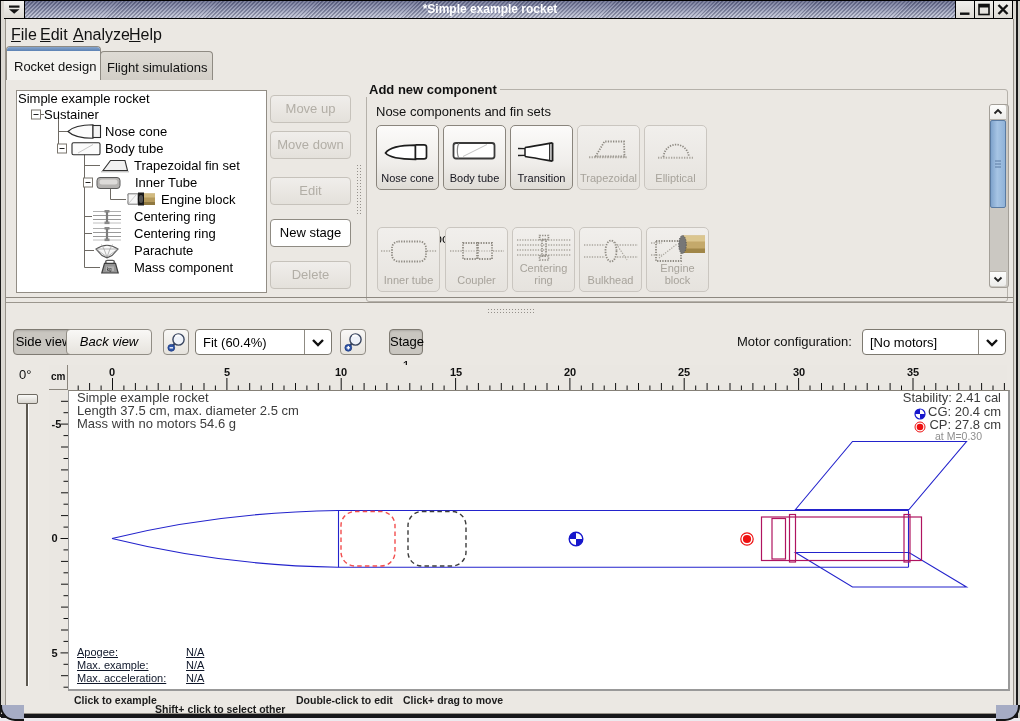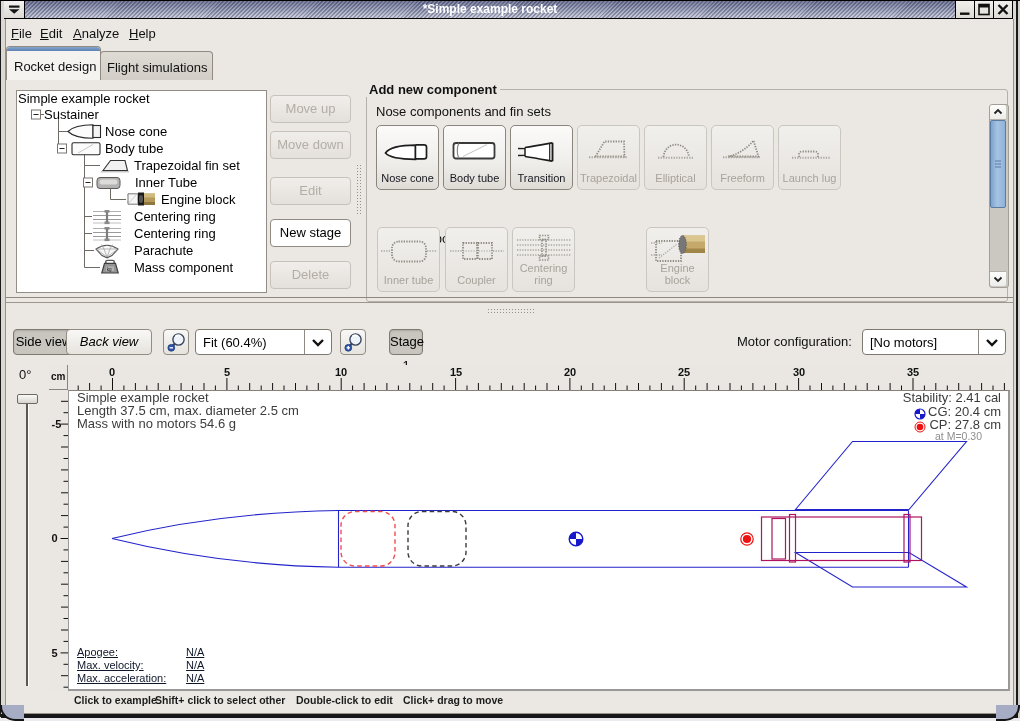--- a/index.html
+++ b/index.html
@@ -11,21 +11,21 @@
   #tstripes{left:25px;top:1px;width:930px;height:17px;
     background:linear-gradient(#696e8e,#7f84a4 25%,#9ba0ba 55%,#bbbfd2 85%,#c3c6d7);}
   #tstripes:before{content:"";position:absolute;inset:0;
     background:repeating-linear-gradient(135deg,rgba(42,47,77,0.34) 0px,rgba(42,47,77,0.34) 0.9px,rgba(255,255,255,0.16) 1.7px,rgba(255,255,255,0.16) 2.1px,rgba(255,255,255,0.02) 2.8px);}
   #ticon{left:4px;top:1px;width:20px;height:17px;background:linear-gradient(#f4f3f1,#dcd9d3);}
   #title{left:25px;top:2px;width:930px;height:15px;text-align:center;color:#fff;font-size:12px;font-weight:bold;line-height:15px;}
   .wbtn{top:1px;width:18px;height:17px;background:linear-gradient(#f0efec,#dedbd5);}
   #tright{left:1013px;top:1px;width:7px;height:18px;background:#dcd9d3;}
   #tleft{left:1px;top:1px;width:3px;height:18px;background:#dcd9d3;}
   
-  #menubar{left:6px;top:19px;width:1007px;height:27px;background:#ebe8e3;font-size:13px;color:#111;}
+  #menubar{left:6px;top:19px;width:1007px;height:27px;background:#ebe8e3;font-size:16px;color:#111;}
   #menubar span{position:absolute;top:7px;}
   #menubar u{text-decoration:underline;}
   
   .tab{font-size:13px;color:#111;white-space:nowrap;}
   #tab1{left:6px;top:46px;width:93px;height:33px;background:#f4f3f0;border:1px solid #8f8b83;border-bottom:none;border-radius:4px 4px 0 0;}
   #tab1 .blue{position:absolute;left:0px;top:0px;right:0px;height:4px;border-radius:3px 3px 0 0;background:linear-gradient(#87a5cc,#5c82b4);}
   #tab1 .lbl{position:absolute;left:7px;top:12px;}
   #tab2{left:100px;top:51px;width:111px;height:28px;background:linear-gradient(#dedbd5,#d2cec7);border:1px solid #8f8b83;border-bottom:none;border-radius:4px 4px 0 0;}
   #tab2 .lbl{position:absolute;left:6px;top:8px;}
   
@@ -262,34 +262,20 @@
       </svg>
       <div class="lbl">Trapezoidal</div>
     </div>
   <div class="cbtn dis" style="left:644px;top:125px;">
       <svg width="48" height="32" viewBox="0 0 48 32">
         <path d="M11.5,23 C13,6.5 35,6.5 37,23" fill="none" stroke="#8e8a82" stroke-width="1.8" stroke-dasharray="1.3,1.3"></path>
         <line x1="6" y1="23.8" x2="41" y2="23.8" stroke="#aba79f" stroke-width="2" stroke-dasharray="1.3,1.3"></line>
       </svg>
       <div class="lbl">Elliptical</div>
     </div>
-  <div class="cbtn dis" style="left:711px;top:125px;">
-      <svg width="48" height="32" viewBox="0 0 48 32">
-        <path d="M9,22.5 C18,21 28,14.5 34.5,6.5 L39.5,22.5 Z" fill="none" stroke="#8e8a82" stroke-width="1.8" stroke-dasharray="1.3,1.3"></path>
-        <line x1="4" y1="23.3" x2="41" y2="23.3" stroke="#aba79f" stroke-width="2" stroke-dasharray="1.3,1.3"></line>
-      </svg>
-      <div class="lbl">Freeform</div>
-    </div>
-  <div class="cbtn dis" style="left:778px;top:125px;">
-      <svg width="48" height="32" viewBox="0 0 48 32">
-        <path d="M13,23 L13,20.5 Q13,17.5 16.5,17.5 L28.5,17.5 Q32,17.5 32,20.5 L32,23" fill="none" stroke="#8e8a82" stroke-width="1.8" stroke-dasharray="1.3,1.3"></path>
-        <line x1="6" y1="23.8" x2="44" y2="23.8" stroke="#aba79f" stroke-width="2" stroke-dasharray="1.3,1.3"></line>
-      </svg>
-      <div class="lbl">Launch lug</div>
-    </div>
 
   <div class="cbtn dis" style="left:377px;top:227px;">
       <svg width="56" height="30" viewBox="0 0 56 30">
         <rect x="11" y="5.5" width="34" height="20" rx="6.5" fill="none" stroke="#8e8a82" stroke-width="1.8" stroke-dasharray="1.3,1.3"></rect>
         <line x1="0" y1="15" x2="10" y2="15" stroke="#aba79f" stroke-width="1.6" stroke-dasharray="1.3,1.3"></line>
         <line x1="46" y1="15" x2="56" y2="15" stroke="#aba79f" stroke-width="1.6" stroke-dasharray="1.3,1.3"></line>
       </svg>
       <div class="lbl">Inner tube</div>
     </div>
   <div class="cbtn dis" style="left:445px;top:227px;">
@@ -308,20 +294,33 @@
           <line x1="1" y1="7" x2="55" y2="7"></line>
           <line x1="1" y1="12" x2="55" y2="12"></line>
           <line x1="1" y1="17" x2="55" y2="17"></line>
           <line x1="1" y1="22" x2="55" y2="22"></line>
         </g>
         <rect x="23.5" y="2.5" width="9" height="4" fill="none" stroke="#8e8a82" stroke-width="1.6" stroke-dasharray="1.3,1.3"></rect>
         <rect x="23.5" y="23" width="9" height="4" fill="none" stroke="#8e8a82" stroke-width="1.6" stroke-dasharray="1.3,1.3"></rect>
         <rect x="26" y="6.5" width="4" height="16.5" fill="none" stroke="#8e8a82" stroke-width="1.6" stroke-dasharray="1.3,1.3"></rect>
       </svg>
       <div class="lbl">Centering<br>ring</div>
+    </div>
+  <div class="cbtn dis" style="left:579px;top:227px;">
+      <svg width="56" height="30" viewBox="0 0 56 30">
+        <g stroke="#aba79f" stroke-width="1.6" stroke-dasharray="1.3,1.3">
+          <line x1="1" y1="9" x2="22" y2="9"></line>
+          <line x1="34" y1="9" x2="55" y2="9"></line>
+          <line x1="1" y1="21" x2="22" y2="21"></line>
+          <line x1="34" y1="21" x2="55" y2="21"></line>
+        </g>
+        <ellipse cx="28" cy="15" rx="5.5" ry="10.5" fill="none" stroke="#8e8a82" stroke-width="1.8" stroke-dasharray="1.3,1.3"></ellipse>
+        <line x1="32" y1="6" x2="44" y2="24" stroke="#aba79f" stroke-width="1.2" stroke-dasharray="1.3,1.3"></line>
+      </svg>
+      <div class="lbl">Bulkhead</div>
     </div>
   <div class="cbtn dis two" style="left:646px;top:227px;">
       <svg width="56" height="30" viewBox="0 0 56 30">
         <rect x="33" y="2.5" width="22" height="17.5" fill="#c4a96b"></rect>
         <rect x="33" y="2.5" width="22" height="6" fill="#dbc68f"></rect>
         <rect x="33" y="15.5" width="22" height="4.5" fill="#a08648"></rect>
         <line x1="1" y1="10" x2="12" y2="10" stroke="#aba79f" stroke-width="1.6" stroke-dasharray="1.3,1.3"></line>
         <line x1="1" y1="22" x2="12" y2="22" stroke="#aba79f" stroke-width="1.6" stroke-dasharray="1.3,1.3"></line>
         <rect x="6" y="8" width="25" height="20" fill="none" stroke="#8e8a82" stroke-width="1.8" stroke-dasharray="1.3,1.3"></rect>
         <line x1="9" y1="25" x2="27" y2="11" stroke="#aba79f" stroke-width="1.2" stroke-dasharray="1.3,1.3"></line>
@@ -575,28 +574,28 @@
     <circle cx="6" cy="6" r="5" fill="#fff" stroke="#1717cc" stroke-width="1.2"></circle>
     <path d="M6,6 L6,1 A5,5 0 0,0 1,6 Z" fill="#1717cc"></path>
     <path d="M6,6 L6,11 A5,5 0 0,0 11,6 Z" fill="#1717cc"></path>
   </svg>
   <svg class="abs" style="left:914px;top:421px;" width="12" height="12" viewBox="0 0 12 12">
     <circle cx="6" cy="6" r="5" fill="none" stroke="#ee1111" stroke-width="1"></circle>
     <circle cx="6" cy="6" r="3.3" fill="#ee1111"></circle>
   </svg>
   <div class="btext" style="left:77px;top:646px;">Apogee:</div>
   <div class="btext" style="left:186px;top:646px;">N/A</div>
-  <div class="btext" style="left:77px;top:659px;">Max. velocity:</div>
+  <div class="btext" style="left:77px;top:659px;">Max. example:</div>
   <div class="btext" style="left:186px;top:659px;">N/A</div>
   <div class="btext" style="left:77px;top:672px;">Max. acceleration:</div>
   <div class="btext" style="left:186px;top:672px;">N/A</div>
 
   <div class="abs" id="status">
     <span style="left:68px;">Click to example</span>
-    <span style="left:149px;">Shift+ click to select other</span>
+    <span style="left:149px;margin-top:9px;">Shift+ click to select other</span>
     <span style="left:290px;">Double-click to edit</span>
     <span style="left:397px;">Click+ drag to move</span>
   </div>
 
   <div class="abs" id="fl1"></div>
     <div class="abs" id="fl2"></div>
     <div class="abs" id="fl3"></div>
   <div class="abs" id="fr1"></div>
     <div class="abs" id="fr2"></div>
     <div class="abs" id="fr3"></div>

